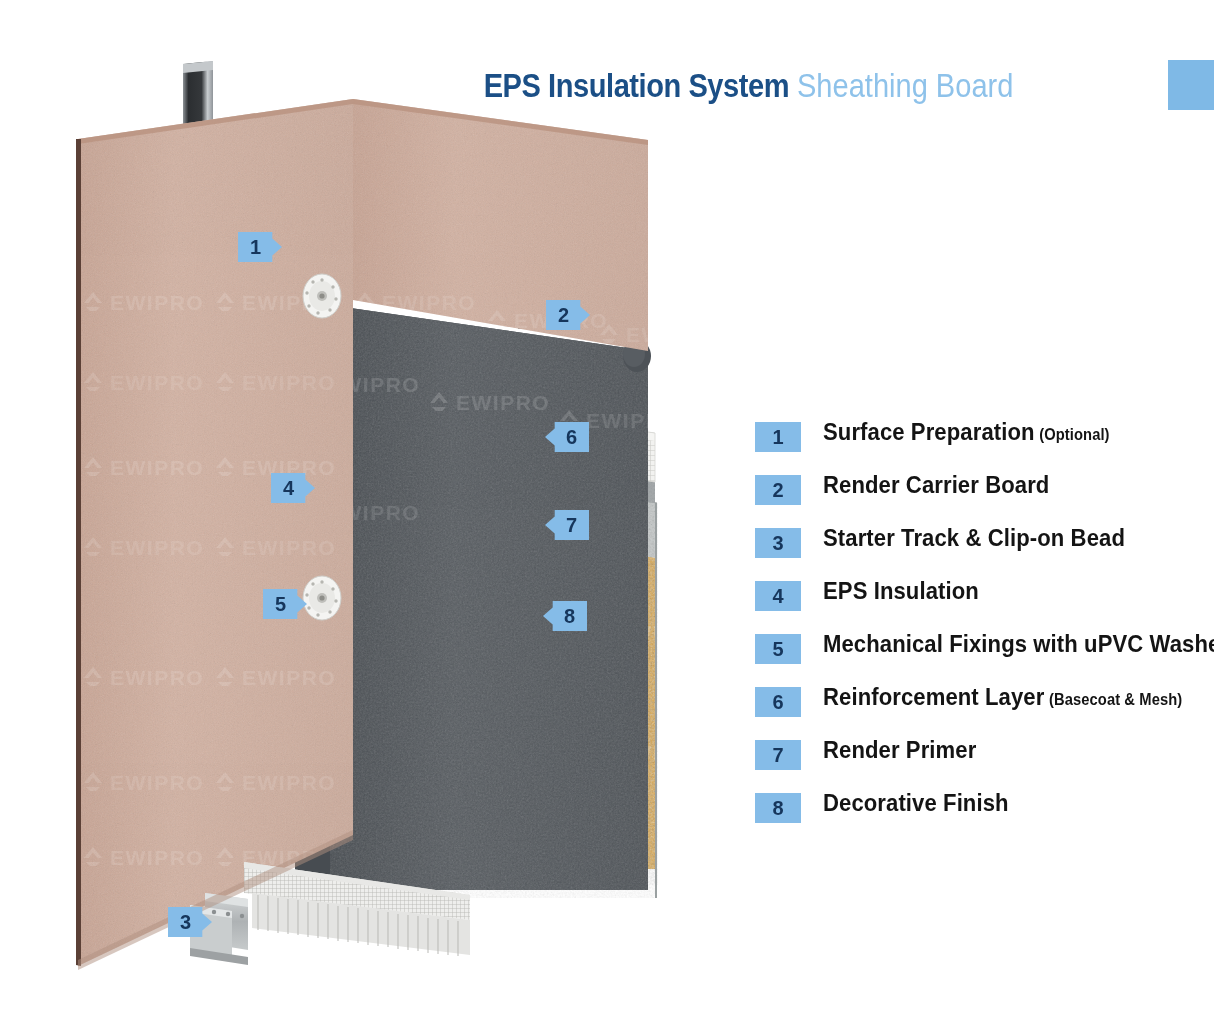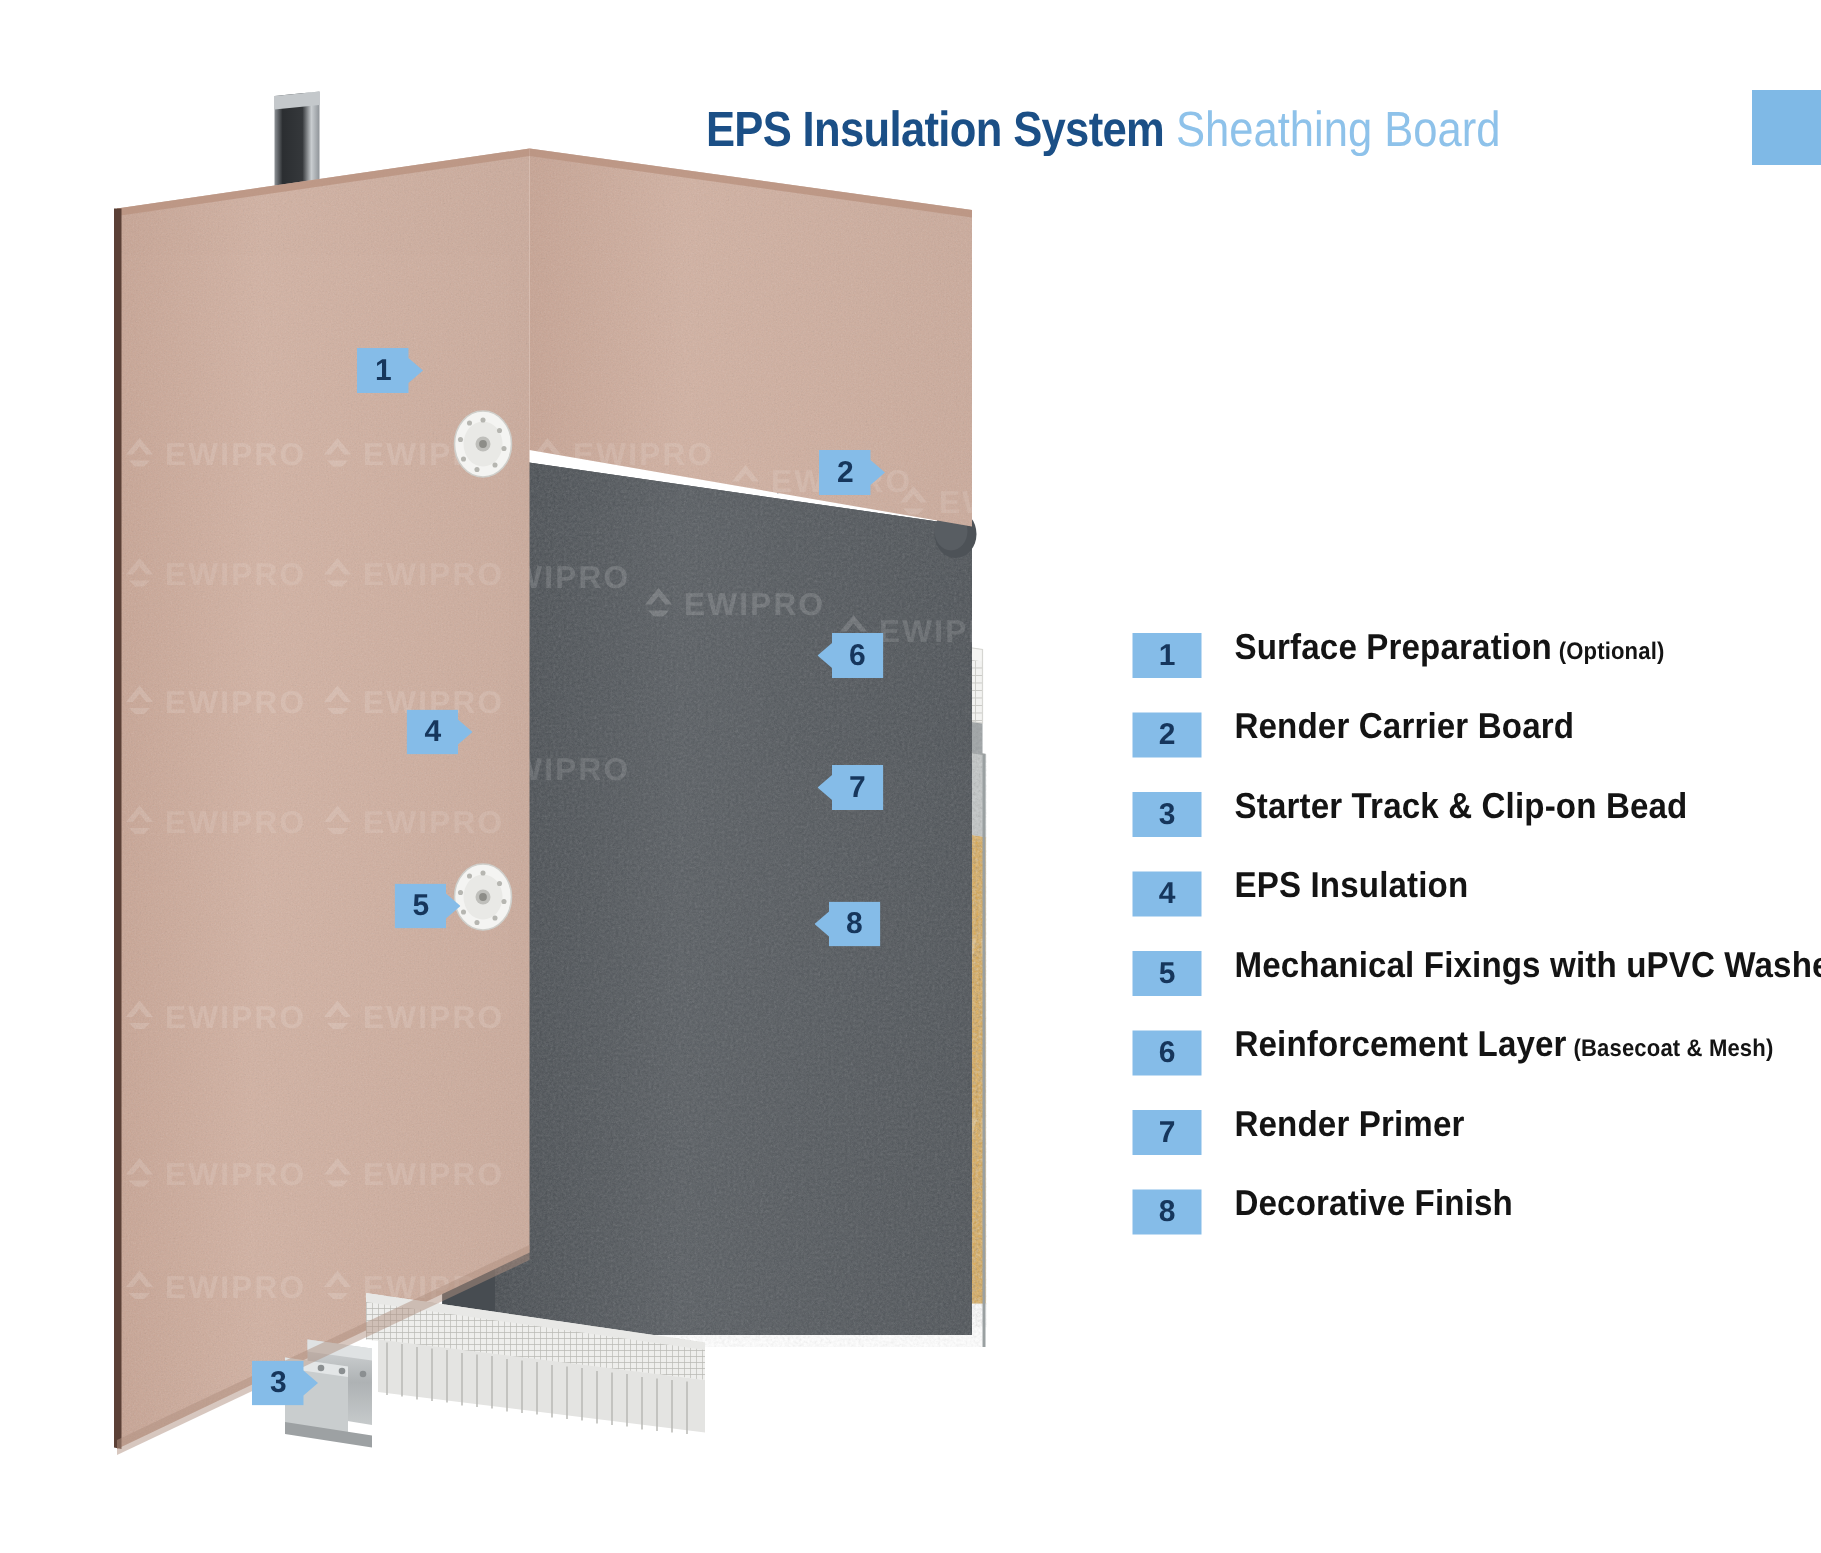--- a/index.html
+++ b/index.html
@@ -5,21 +5,21 @@
   * { box-sizing: border-box; margin: 0; padding: 0; }
   html, body {
     width: 1214px; height: 1035px;
     background: #ffffff;
     font-family: "Liberation Sans", sans-serif;
     overflow: hidden;
   }
   #root { position: relative; width: 1214px; height: 1035px; background:#fff; }
 
   
-  .title-bar { position:absolute; left:0; top:58px; width:1130px; height:56px; }
+  .title-bar { position:absolute; left:13px; top:58px; width:1130px; height:56px; }
   .title-text {
     position:absolute; right:100px; top:0;
     white-space:nowrap;
     font-size:33px; letter-spacing:-0.2px;
     line-height:56px;
   }
   .title-main {
     font-family:"Liberation Sans Narrow","Liberation Sans",sans-serif;
     font-weight:bold; color:#1b4f86; letter-spacing:-0.5px;
     transform:scaleX(0.88); display:inline-block; transform-origin:right center;

